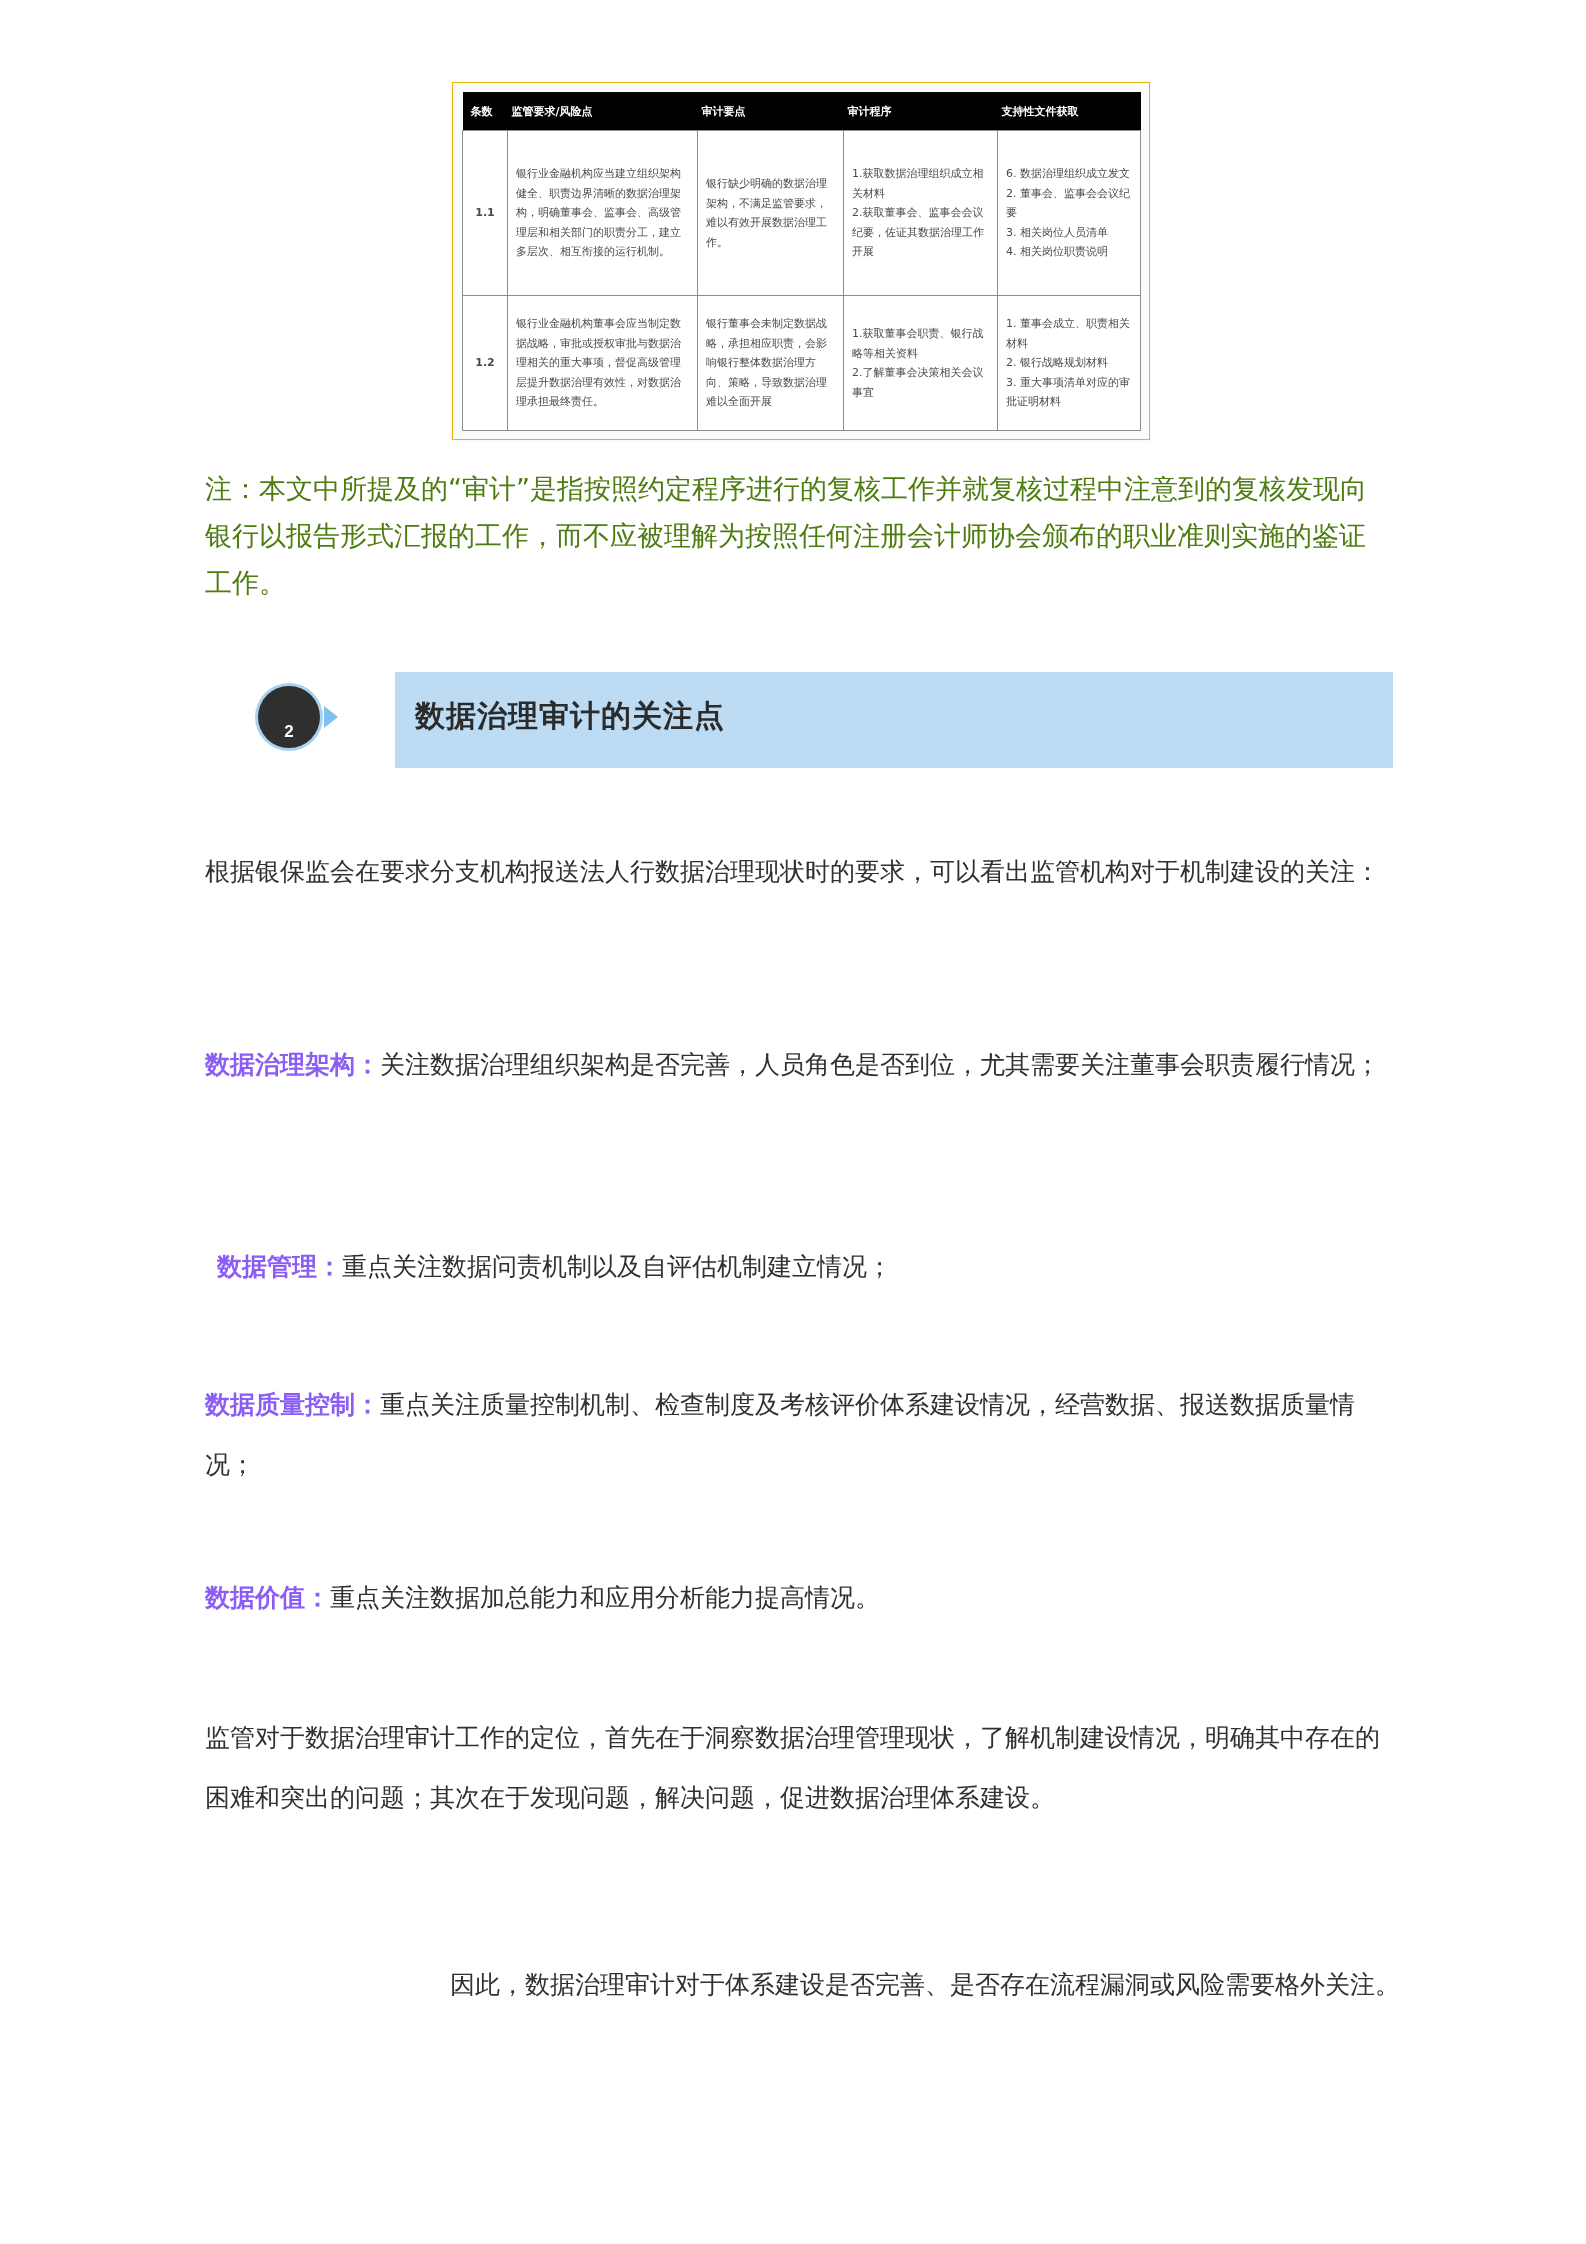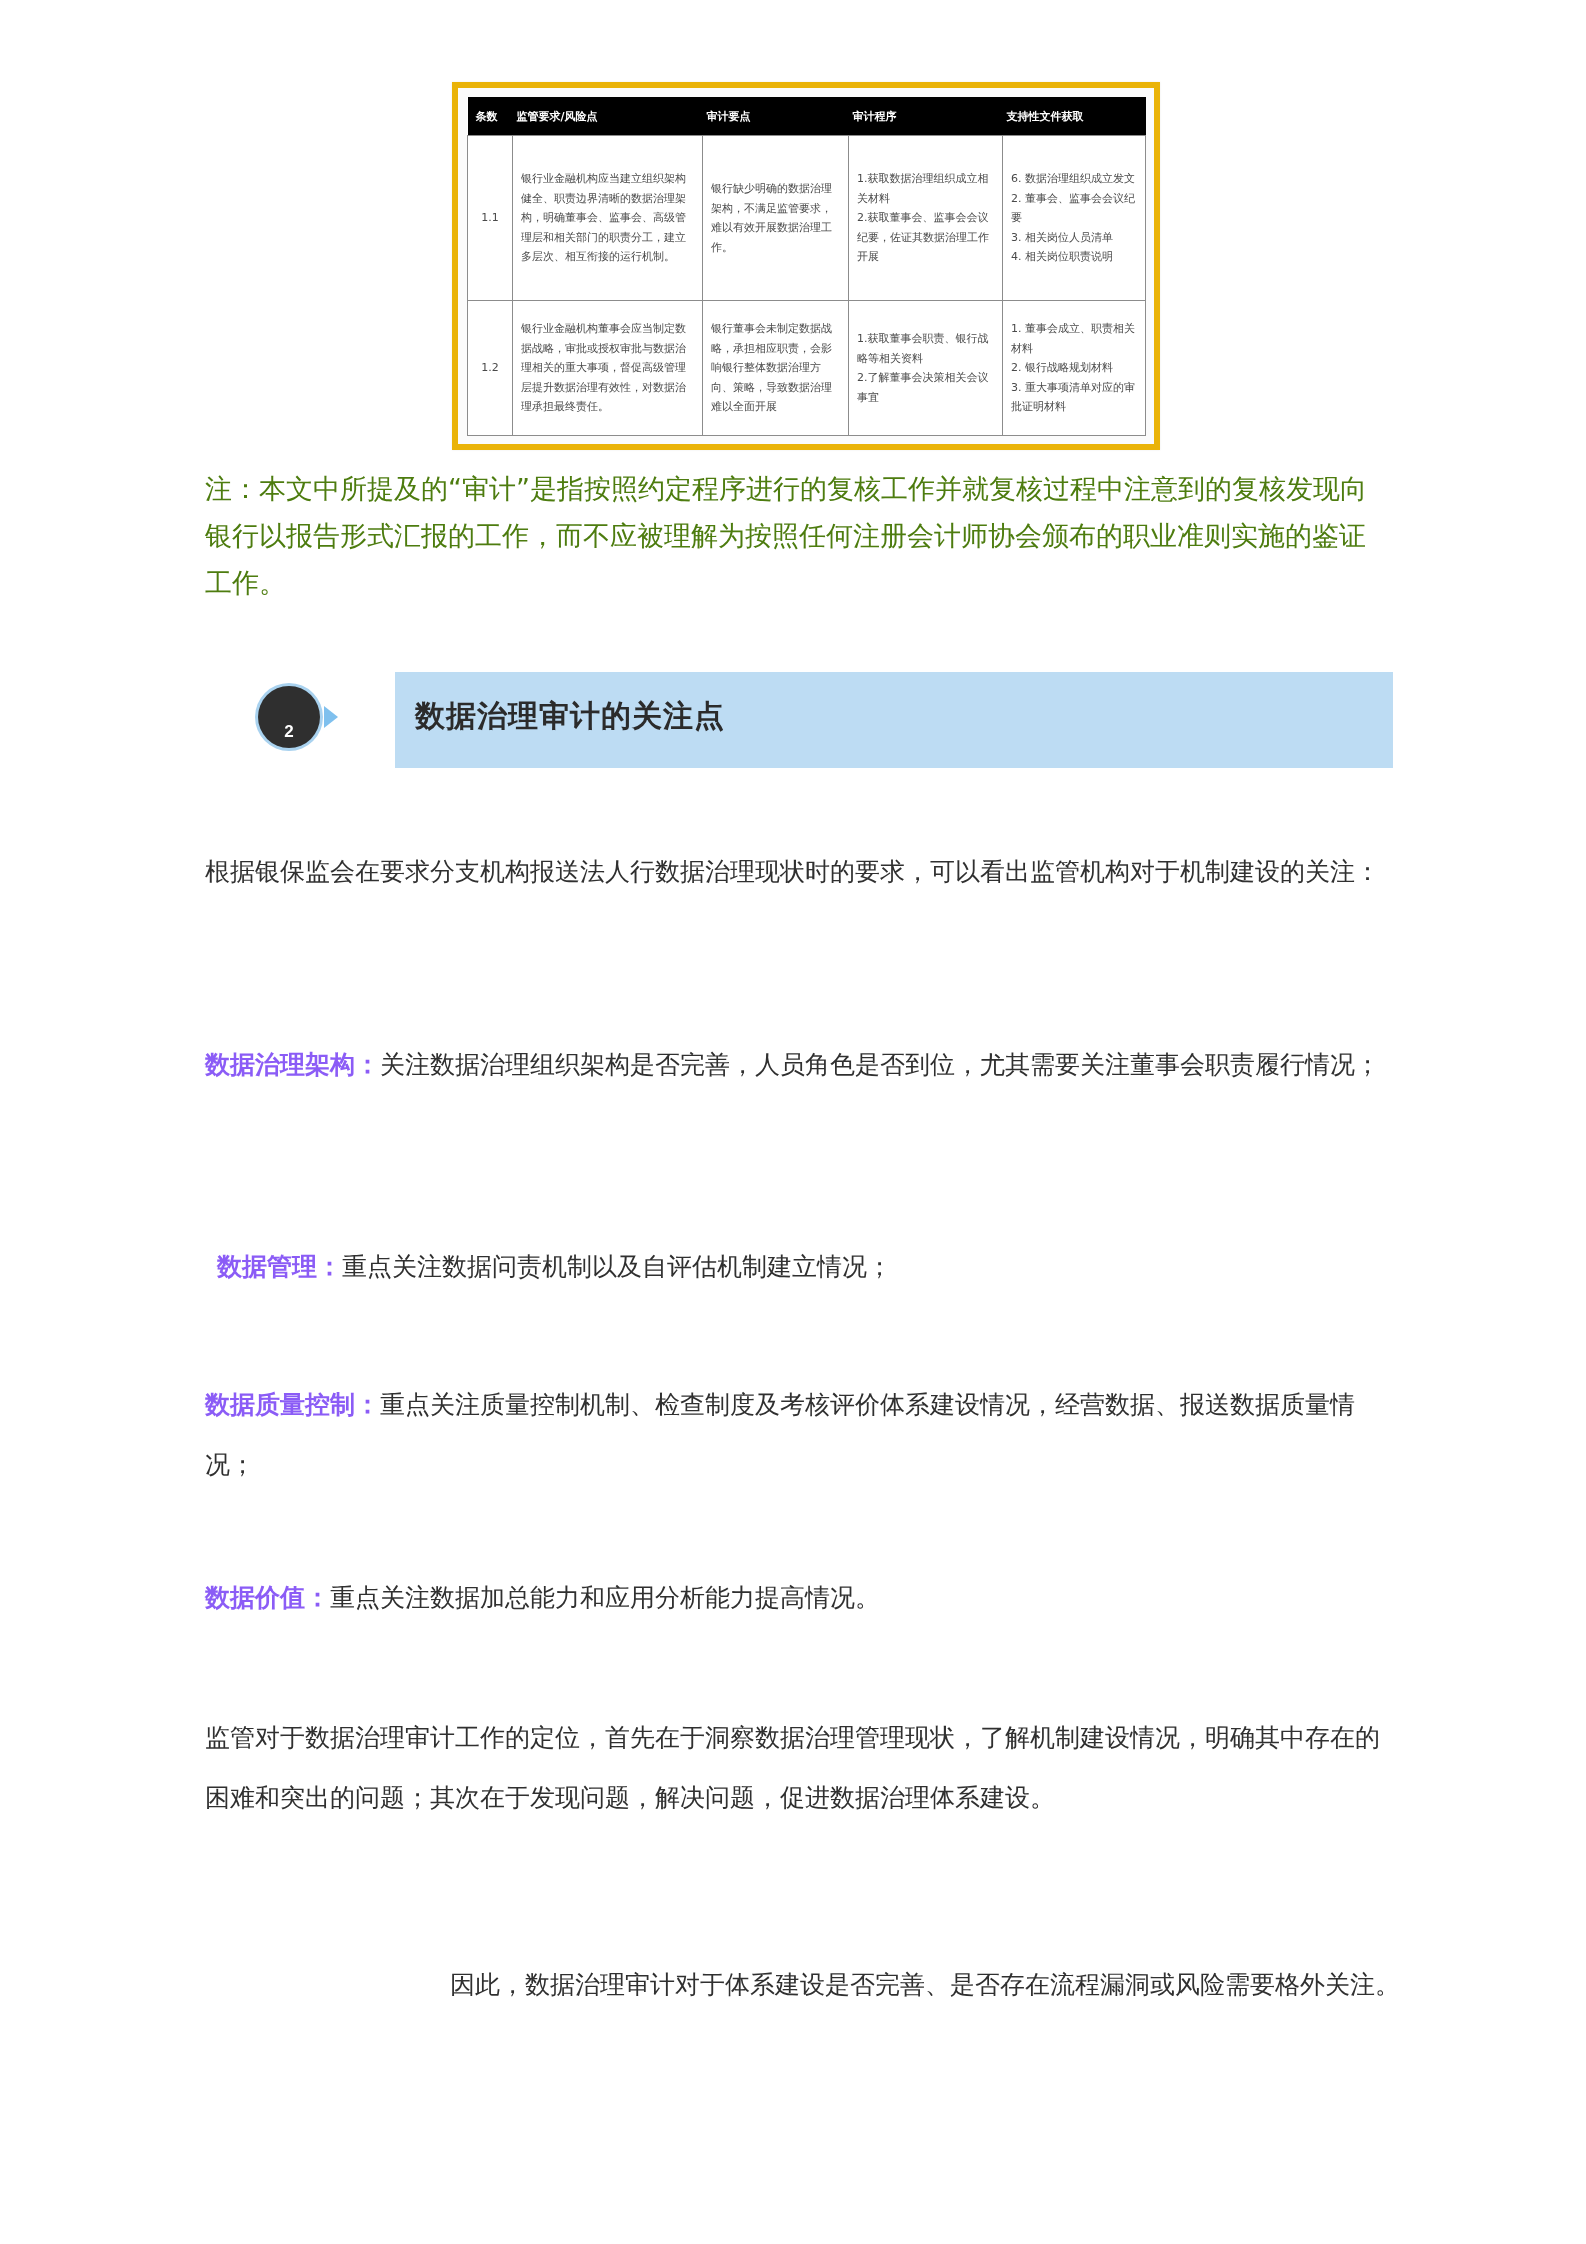--- a/index.html
+++ b/index.html
@@ -3,36 +3,36 @@
 <meta charset="utf-8">
 <style>
   html, body { margin: 0; padding: 0; }
   body {
     width: 1586px; height: 2244px; background: #ffffff; position: relative; overflow: hidden;
     font-family: "DejaVu Sans", "Liberation Sans", sans-serif; color: #333333;
   }
   
   .table-frame {
     position: absolute; left: 452px; top: 82px; width: 696px; height: 356px;
-    background: #fbfbfb; border: 6px solid #eab308; box-shadow: 0 0 2px #ececec;
+    background: #fbfbfb; border: 1px solid #eab308; box-shadow: 0 0 2px #ececec;
   }
   table.audit {
     position: absolute; left: 9px; top: 9px; width: 678px; border-collapse: collapse;
     table-layout: fixed; background: #fff;
   }
   table.audit th {
     background: #000; color: #fff; font-size: 11px; font-weight: bold; height: 38px;
     padding: 0 4px; text-align: left; font-family: "DejaVu Serif", "Liberation Serif", serif;
   }
   table.audit th.first { text-align: left; padding-left: 8px; }
   table.audit td {
     border: 1.5px solid #8c8c8c; font-size: 11px; line-height: 19.5px; color: #4a4a4a;
     vertical-align: middle; padding: 2px 8px; word-break: break-all;
   }
-  table.audit td.num { text-align: center; font-weight: normal; padding: 0; font-size: 11px; margin-left: 20px; }
+  table.audit td.num { text-align: center; font-weight: bold; padding: 0; font-size: 11px; margin-left: 20px; }
   table.audit tr.r1 td { height: 160px; }
   table.audit tr.r2 td { height: 130px; }
   .cell-line { display: block; }
 
   
   .note {
     position: absolute; left: 205px; top: 465px; width: 1180px;
     font-size: 27px; line-height: 47px; color: #4d7c0f;
   }
 

